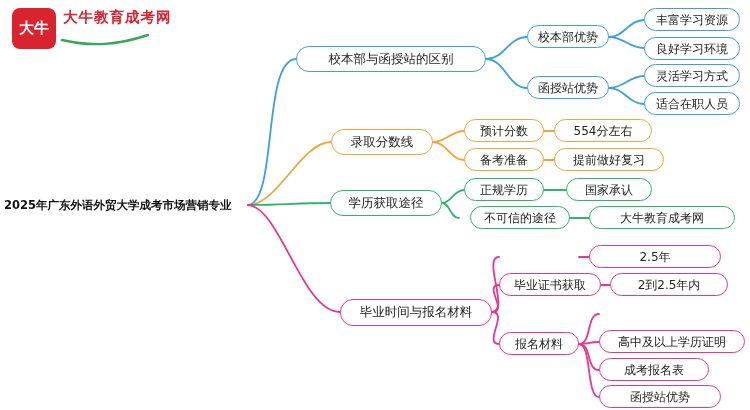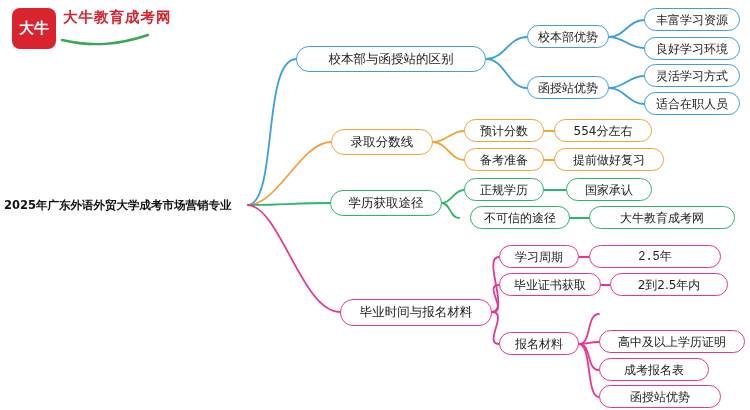--- a/index.html
+++ b/index.html
@@ -95,22 +95,21 @@
   <div class="node" style="left: 464px; top: 148px; width: 80px; height: 23px; border-color: rgb(240, 164, 58);">备考准备</div>
   <div class="node" style="left: 554px; top: 148px; width: 110px; height: 23px; border-color: rgb(240, 164, 58);">提前做好复习</div>
 
   <div class="node lvl1" style="left: 330px; top: 190px; width: 112px; height: 26px; border-color: rgb(45, 181, 110);">学历获取途径</div>
   <div class="node" style="left: 464px; top: 178px; width: 80px; height: 23px; border-color: rgb(45, 181, 110);">正规学历</div>
   <div class="node" style="left: 566px; top: 178px; width: 86px; height: 23px; border-color: rgb(45, 181, 110);">国家承认</div>
   <div class="node" style="left: 470px; top: 206px; width: 100px; height: 23px; border-color: rgb(45, 181, 110);">不可信的途径</div>
   <div class="node" style="left: 589px; top: 206px; width: 146px; height: 23px; border-color: rgb(45, 181, 110);">大牛教育成考网</div>
 
   <div class="node lvl1" style="left: 340px; top: 299px; width: 152px; height: 27px; border-color: rgb(232, 54, 143);">毕业时间与报名材料</div>
-  <div class="node" style="left: 499px; top: 245px; width: 80px; height: 23px; border-color: rgb(232, 54, 143);">学习周期</div>
-  <div class="node" style="left: 589px; top: 245px; width: 132px; height: 23px; border-color: rgb(232, 54, 143); font-family: Liberation Mono, monospace;">2.5年</div>
+  <div class="node" style="left: 589px; top: 245px; width: 132px; height: 23px; border-color: rgb(232, 54, 143);">2.5年</div>
   <div class="node" style="left: 499px; top: 273px; width: 102px; height: 23px; border-color: rgb(232, 54, 143);">毕业证书获取</div>
   <div class="node" style="left: 610px; top: 273px; width: 118px; height: 23px; border-color: rgb(232, 54, 143);">2到2.5年内</div>
   <div class="node" style="left: 499px; top: 332px; width: 80px; height: 23px; border-color: rgb(232, 54, 143);">报名材料</div>
   <div class="node" style="left: 599px; top: 330px; width: 146px; height: 23px; border-color: rgb(232, 54, 143);">高中及以上学历证明</div>
   <div class="node" style="left: 599px; top: 358px; width: 110px; height: 23px; border-color: rgb(232, 54, 143);">成考报名表</div>
   <div class="node" style="left: 599px; top: 385px; width: 122px; height: 23px; border-color: rgb(232, 54, 143);">函授站优势</div>
 
 </div>
 
 </body></html>

